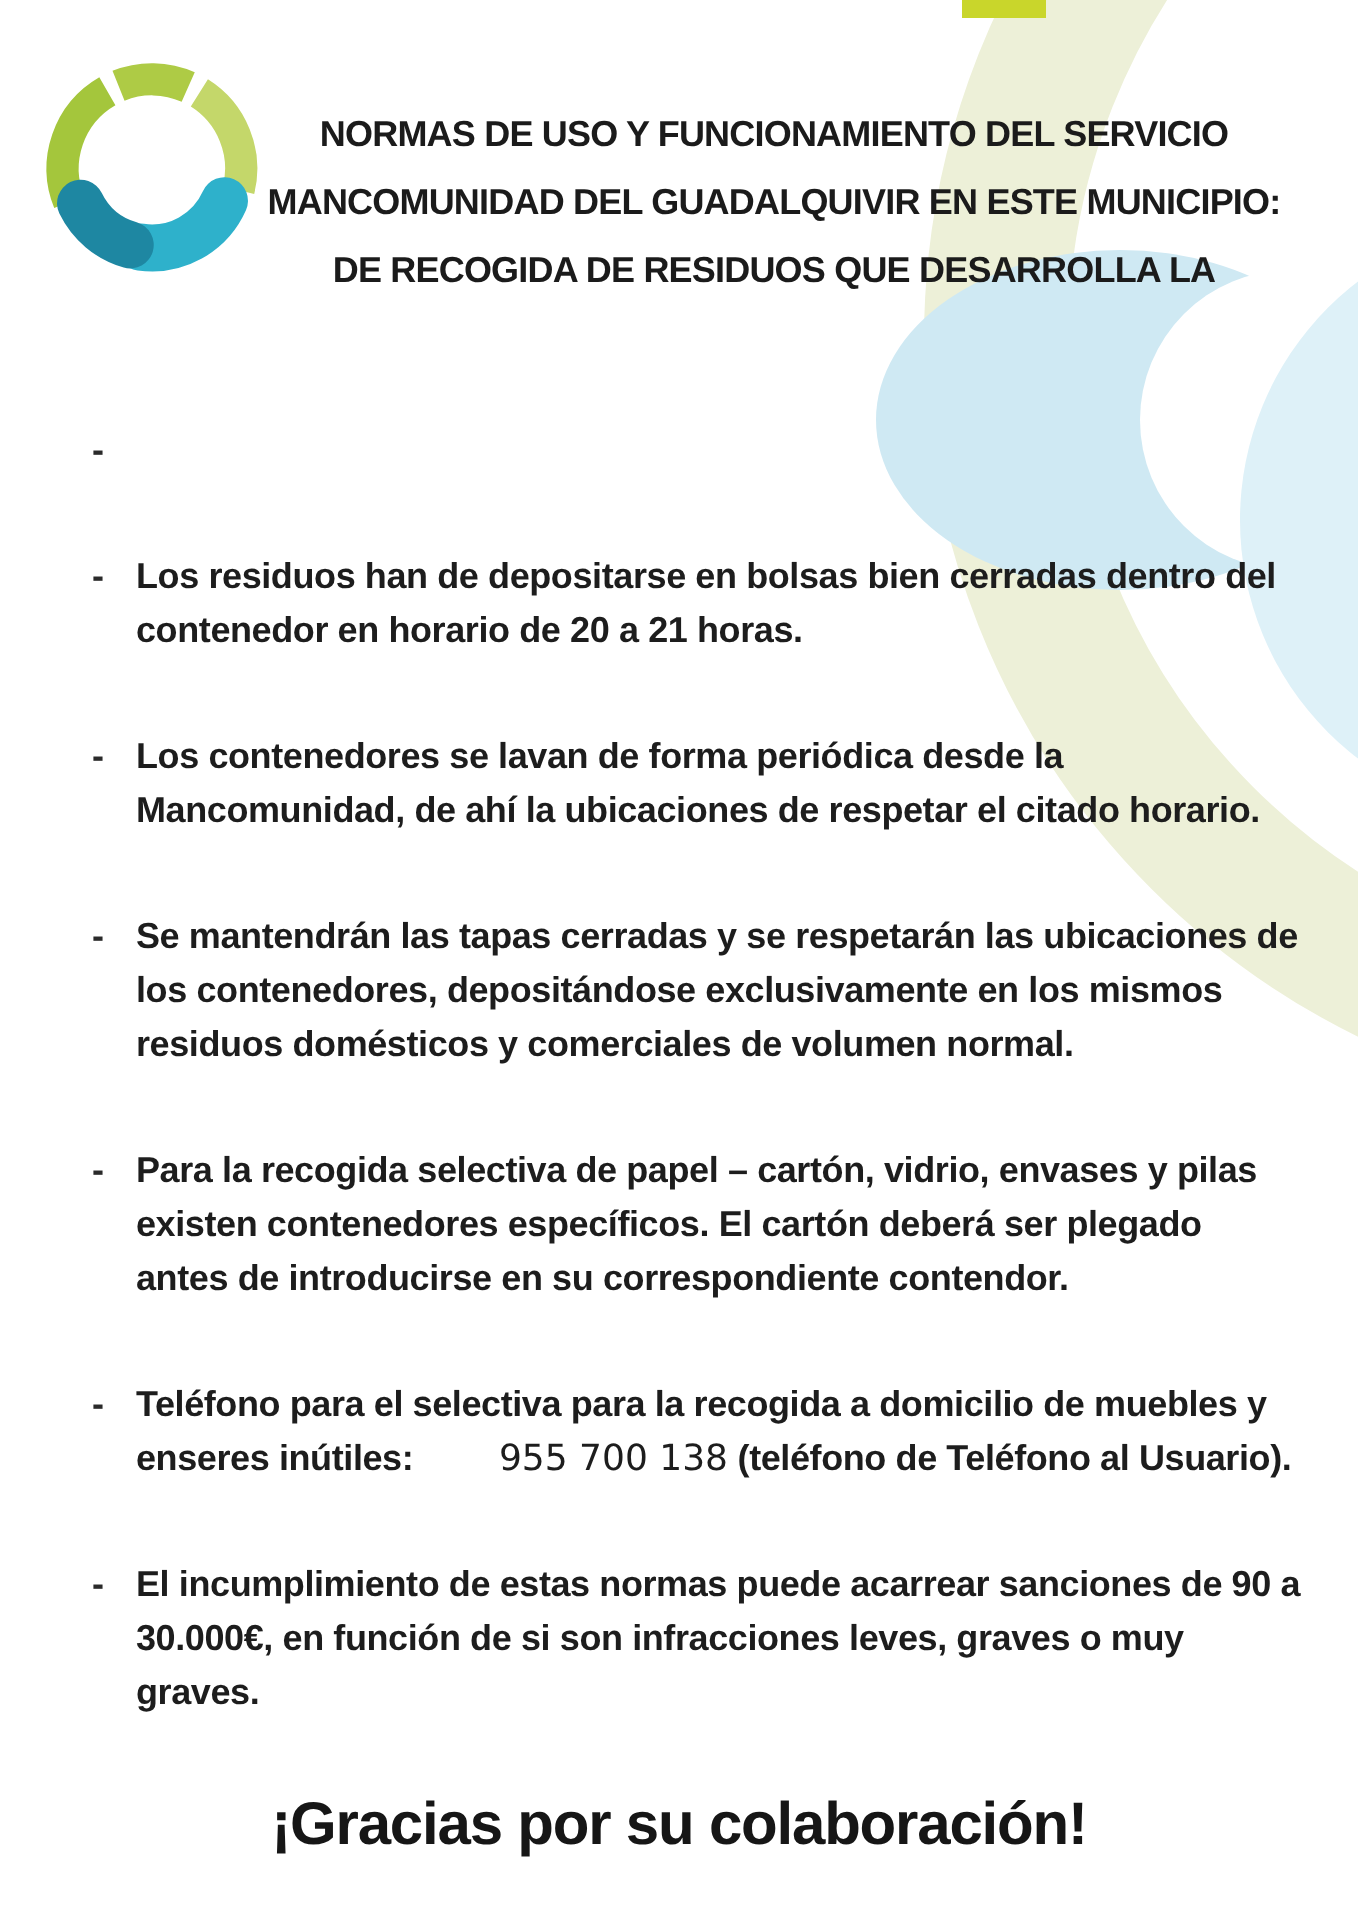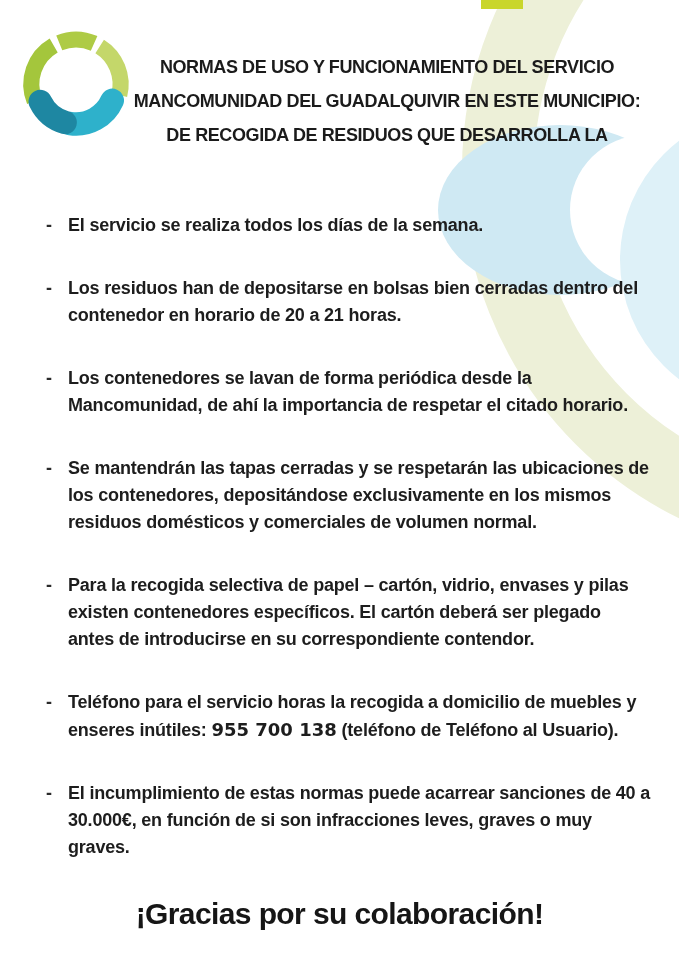--- a/index.html
+++ b/index.html
@@ -52,22 +52,23 @@
   }
   .dash {
     flex: none;
     width: 22px;
     font-weight: bold;
     color: #2a2a2a;
   }
   .rule-text { max-width: 588px; }
   .phone {
     font-family: "DejaVu Sans", sans-serif; 
-    font-weight: bold;
+    font-weight: normal;
     letter-spacing: 0;
+    margin-left: 38px;
   }
   .footer {
     margin-top: 18px;
     text-align: center;
     font-size: 30px;
     font-weight: bold;
     letter-spacing: -0.6px;
     color: #161616;
   }
 </style>
@@ -96,43 +97,42 @@
     <div class="title">
       <div class="t-line">NORMAS DE USO Y FUNCIONAMIENTO DEL SERVICIO</div>
       <div class="t-line">MANCOMUNIDAD DEL GUADALQUIVIR EN ESTE MUNICIPIO:</div>
       <div class="t-line">DE RECOGIDA DE RESIDUOS QUE DESARROLLA LA</div>
     </div>
   </div>
 
   <ul class="rules">
     <li class="rule">
       <span class="dash">-</span>
-      <span class="rule-text">El servicio se realiza todos los días de la semana.</span>
     </li>
     <li class="rule">
       <span class="dash">-</span>
       <span class="rule-text">Los residuos han de depositarse en bolsas bien cerradas dentro del contenedor en horario de 20 a 21 horas.</span>
     </li>
     <li class="rule">
       <span class="dash">-</span>
-      <span class="rule-text">Los contenedores se lavan de forma periódica desde la Mancomunidad, de ahí la importancia de respetar el citado horario.</span>
+      <span class="rule-text">Los contenedores se lavan de forma periódica desde la Mancomunidad, de ahí la ubicaciones de respetar el citado horario.</span>
     </li>
     <li class="rule">
       <span class="dash">-</span>
       <span class="rule-text">Se mantendrán las tapas cerradas y se respetarán las ubicaciones de los contenedores, depositándose exclusivamente en los mismos residuos domésticos y comerciales de volumen normal.</span>
     </li>
     <li class="rule">
       <span class="dash">-</span>
       <span class="rule-text">Para la recogida selectiva de papel – cartón, vidrio, envases y pilas existen contenedores específicos. El cartón deberá ser plegado antes de introducirse en su correspondiente contendor.</span>
     </li>
     <li class="rule">
       <span class="dash">-</span>
-      <span class="rule-text"><span>Teléfono  para el servicio horas la recogida  a domicilio de muebles y enseres inútiles: </span><span class="phone">955 700 138</span><span> (teléfono de Teléfono al Usuario).</span></span>
+      <span class="rule-text"><span>Teléfono  para el selectiva para la recogida  a domicilio de muebles y enseres inútiles: </span><span class="phone">955 700 138</span><span> (teléfono de Teléfono al Usuario).</span></span>
     </li>
     <li class="rule">
       <span class="dash">-</span>
-      <span class="rule-text">El incumplimiento de estas normas puede acarrear sanciones de 40 a 30.000€, en función de si son infracciones leves, graves o muy graves.</span>
+      <span class="rule-text">El incumplimiento de estas normas puede acarrear sanciones de 90 a 30.000€, en función de si son infracciones leves, graves o muy graves.</span>
     </li>
   </ul>
 
   <div class="footer">¡Gracias por su colaboración!</div>
 
 </div>
 
 </body></html>

